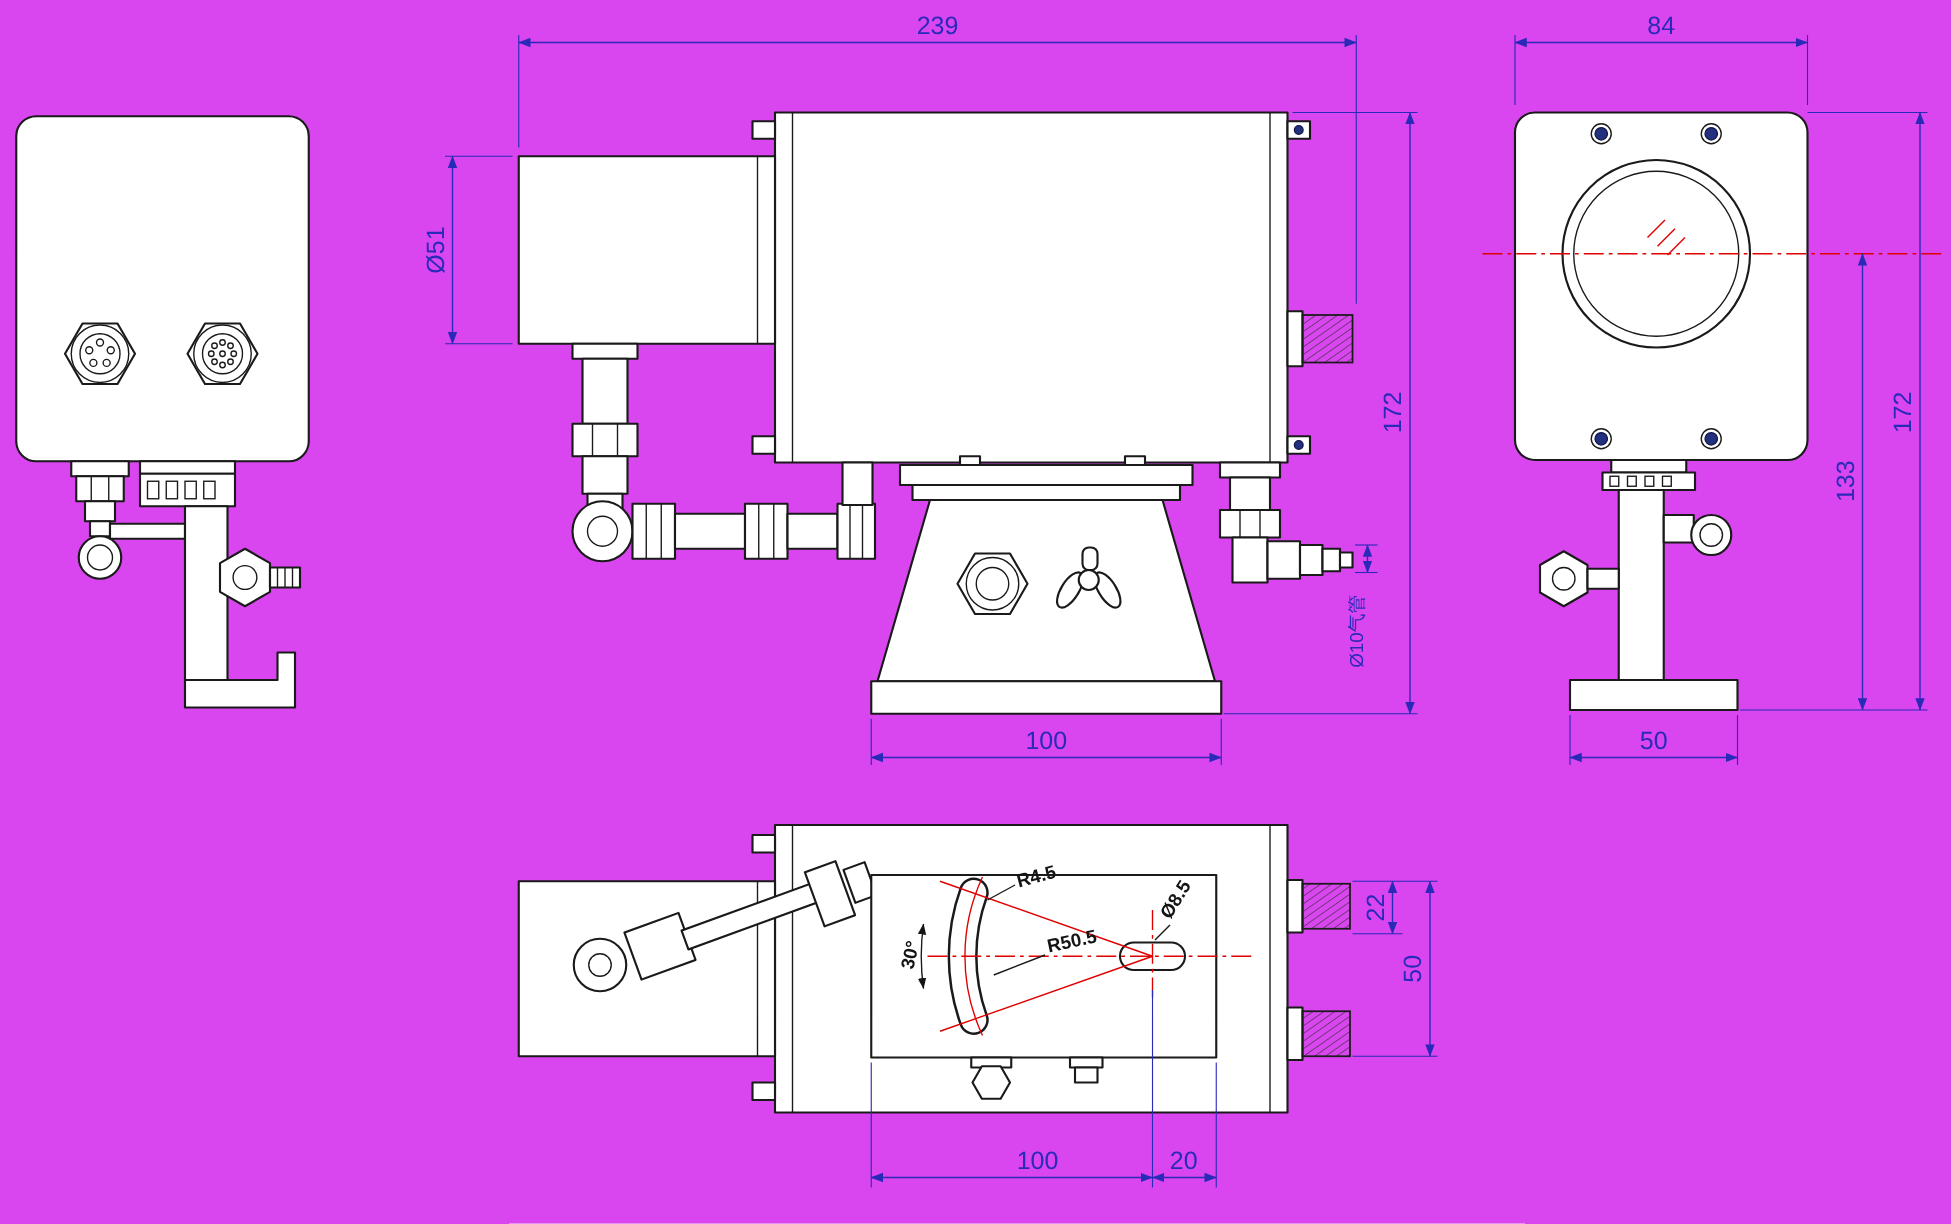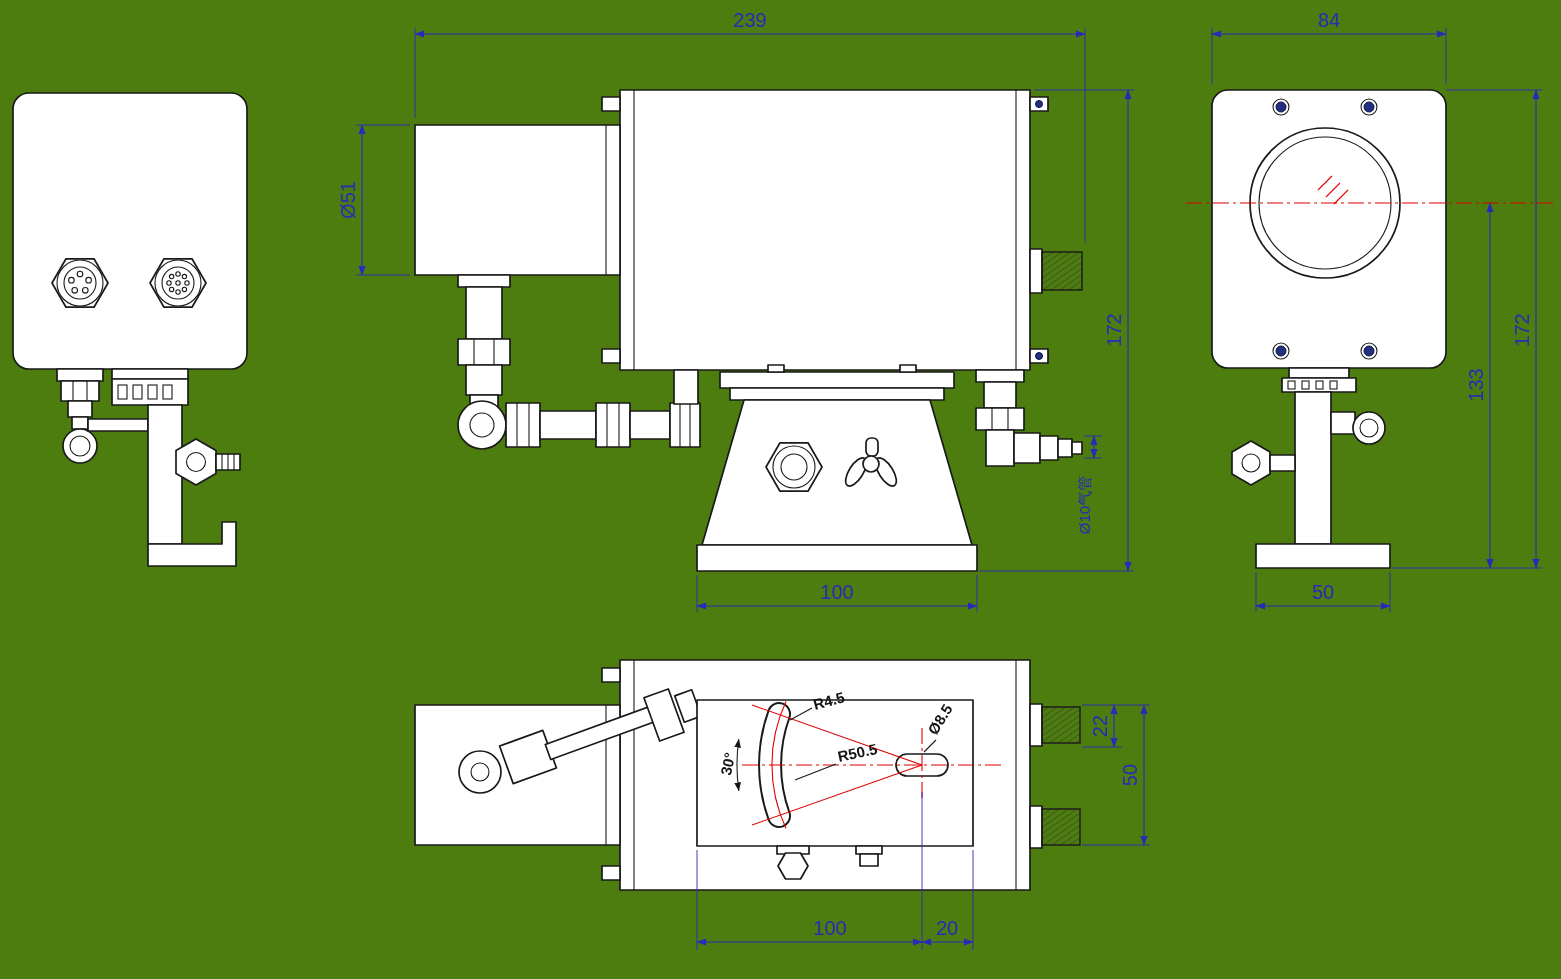--- a/index.html
+++ b/index.html
@@ -1,16 +1,16 @@
 <!DOCTYPE html>
 <html><head>
 <meta charset="utf-8">
 <style>
   html,body{margin:0;padding:0;background:#ffffff}
-  .page{width:1561px;height:979px;background:#4d7c0f;position:relative;overflow:hidden;
+  .page{width:1561px;height:979px;background:#d946ef;position:relative;overflow:hidden;
         font-family:"Liberation Sans",sans-serif}
   svg{display:block}
   .olf {stroke:#1a1a1a;stroke-width:1.7;fill:#ffffff;stroke-linejoin:round}
   .olt {stroke:#1a1a1a;stroke-width:1.1;fill:none}
   .thr {stroke:#1a1a1a;stroke-width:1.4;fill:url(#hatch)}
   .dim {stroke:#2a2ab8;stroke-width:1.1;fill:none}
   .ext {stroke:#2a2ab8;stroke-width:0.9;fill:none}
   .red {stroke:#e00000;stroke-width:1.1;fill:none}
   .redc{stroke:#e00000;stroke-width:1.1;fill:none;stroke-dasharray:16 4 3 4}
   .dimtxt {fill:#2a2ab8;font-size:20px;font-family:"Liberation Sans",sans-serif}

